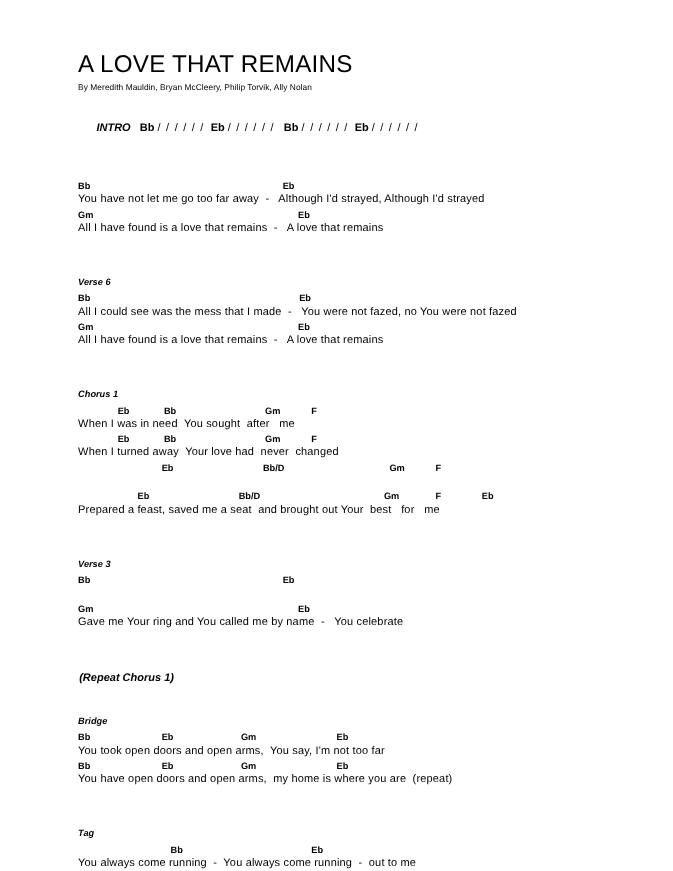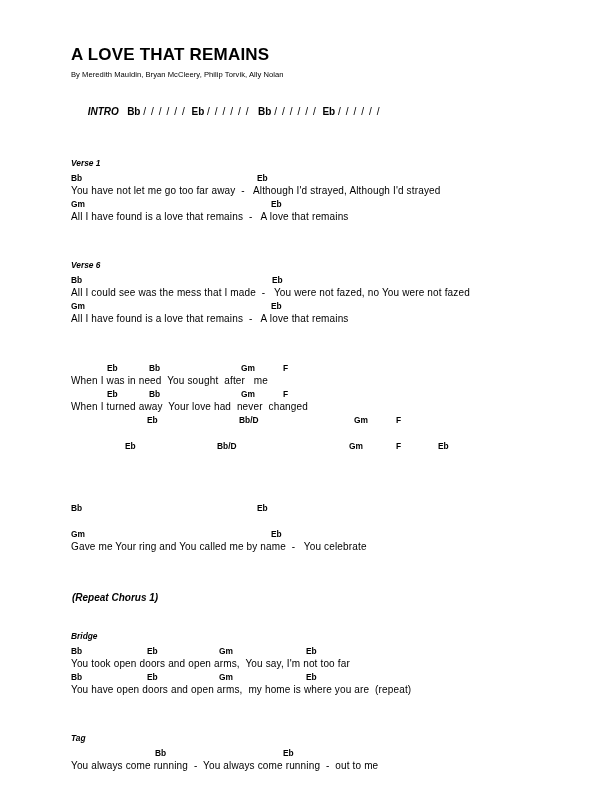--- a/index.html
+++ b/index.html
@@ -25,22 +25,22 @@
   }
   .content {
     position: absolute;
     left: 71px;
     top: 46px;
     width: 490px;
   }
 
   
   .song-title {
-    font-size: 17px;
-    font-weight: bold;
+    font-size: 22px;
+    font-weight: normal;
     letter-spacing: 0.2px;
     margin: 0 0 7px 0;
     line-height: 1.05;
   }
   .byline {
     font-size: 7.6px;
     font-weight: normal;
     margin: 0 0 15px 0;
     letter-spacing: 0.05px;
     line-height: 1.1;
@@ -121,21 +121,20 @@
 
     <div class="byline">By Meredith Mauldin, Bryan McCleery, Philip Torvik, Ally Nolan</div>
 
     <div class="intro-row">
       <span class="intro-label">INTRO</span><span>   </span><span class="intro-chord">Bb</span><span> </span><span class="intro-slash">/ / / / / /</span><span>  </span><span class="intro-chord">Eb</span><span> </span><span class="intro-slash">/ / / / / /</span><span>   </span><span class="intro-chord">Bb</span><span> </span><span class="intro-slash">/ / / / / /</span><span>  </span><span class="intro-chord">Eb</span><span> </span><span class="intro-slash">/ / / / / /</span>
     </div>
 
     <div id="sections-host">
         <div class="spacer-sm"></div>
         <div class="section">
-          <div class="section-label">Verse 1</div>
           <div class="line-pair">
             <div class="chord-line"><span class="chord" style="left: 0px;">Bb</span><span class="chord" style="left: 186px;">Eb</span></div>
             <div class="lyric-line">You have not let me go too far away  -   Although I'd strayed, Although I'd strayed</div>
           </div>
           <div class="line-pair">
             <div class="chord-line"><span class="chord" style="left: 0px;">Gm</span><span class="chord" style="left: 200px;">Eb</span></div>
             <div class="lyric-line">All I have found is a love that remains  -   A love that remains</div>
           </div>
         </div>
         <div class="spacer-lg"></div>
@@ -145,37 +144,40 @@
             <div class="chord-line"><span class="chord" style="left: 0px;">Bb</span><span class="chord" style="left: 201px;">Eb</span></div>
             <div class="lyric-line">All I could see was the mess that I made  -   You were not fazed, no You were not fazed</div>
           </div>
           <div class="line-pair">
             <div class="chord-line"><span class="chord" style="left: 0px;">Gm</span><span class="chord" style="left: 200px;">Eb</span></div>
             <div class="lyric-line">All I have found is a love that remains  -   A love that remains</div>
           </div>
         </div>
         <div class="spacer-lg"></div>
         <div class="section">
+          <div class="section-label">Chorus 1</div>
           <div class="line-pair">
             <div class="chord-line"><span class="chord" style="left: 36px;">Eb</span><span class="chord" style="left: 78px;">Bb</span><span class="chord" style="left: 170px;">Gm</span><span class="chord" style="left: 212px;">F</span></div>
             <div class="lyric-line">When I was in need  You sought  after   me</div>
           </div>
           <div class="line-pair">
             <div class="chord-line"><span class="chord" style="left: 36px;">Eb</span><span class="chord" style="left: 78px;">Bb</span><span class="chord" style="left: 170px;">Gm</span><span class="chord" style="left: 212px;">F</span></div>
             <div class="lyric-line">When I turned away  Your love had  never  changed</div>
           </div>
           <div class="line-pair">
             <div class="chord-line"><span class="chord" style="left: 76px;">Eb</span><span class="chord" style="left: 168px;">Bb/D</span><span class="chord" style="left: 283px;">Gm</span><span class="chord" style="left: 325px;">F</span></div>
           </div>
           <div class="line-pair">
             <div class="chord-line"><span class="chord" style="left: 54px;">Eb</span><span class="chord" style="left: 146px;">Bb/D</span><span class="chord" style="left: 278px;">Gm</span><span class="chord" style="left: 325px;">F</span><span class="chord" style="left: 367px;">Eb</span></div>
-          </div>
-        </div>
-        <div class="spacer-lg"></div>
-        <div class="section">
+            <div class="lyric-line">Prepared a feast, saved me a seat  and brought out Your  best   for   me</div>
+          </div>
+        </div>
+        <div class="spacer-lg"></div>
+        <div class="section">
+          <div class="section-label">Verse 3</div>
           <div class="line-pair">
             <div class="chord-line"><span class="chord" style="left: 0px;">Bb</span><span class="chord" style="left: 186px;">Eb</span></div>
           </div>
           <div class="line-pair">
             <div class="chord-line"><span class="chord" style="left: 0px;">Gm</span><span class="chord" style="left: 200px;">Eb</span></div>
             <div class="lyric-line">Gave me Your ring and You called me by name  -   You celebrate</div>
           </div>
         </div>
         <div class="spacer-lg"></div>
         <div class="repeat-note">(Repeat Chorus 1)</div>

